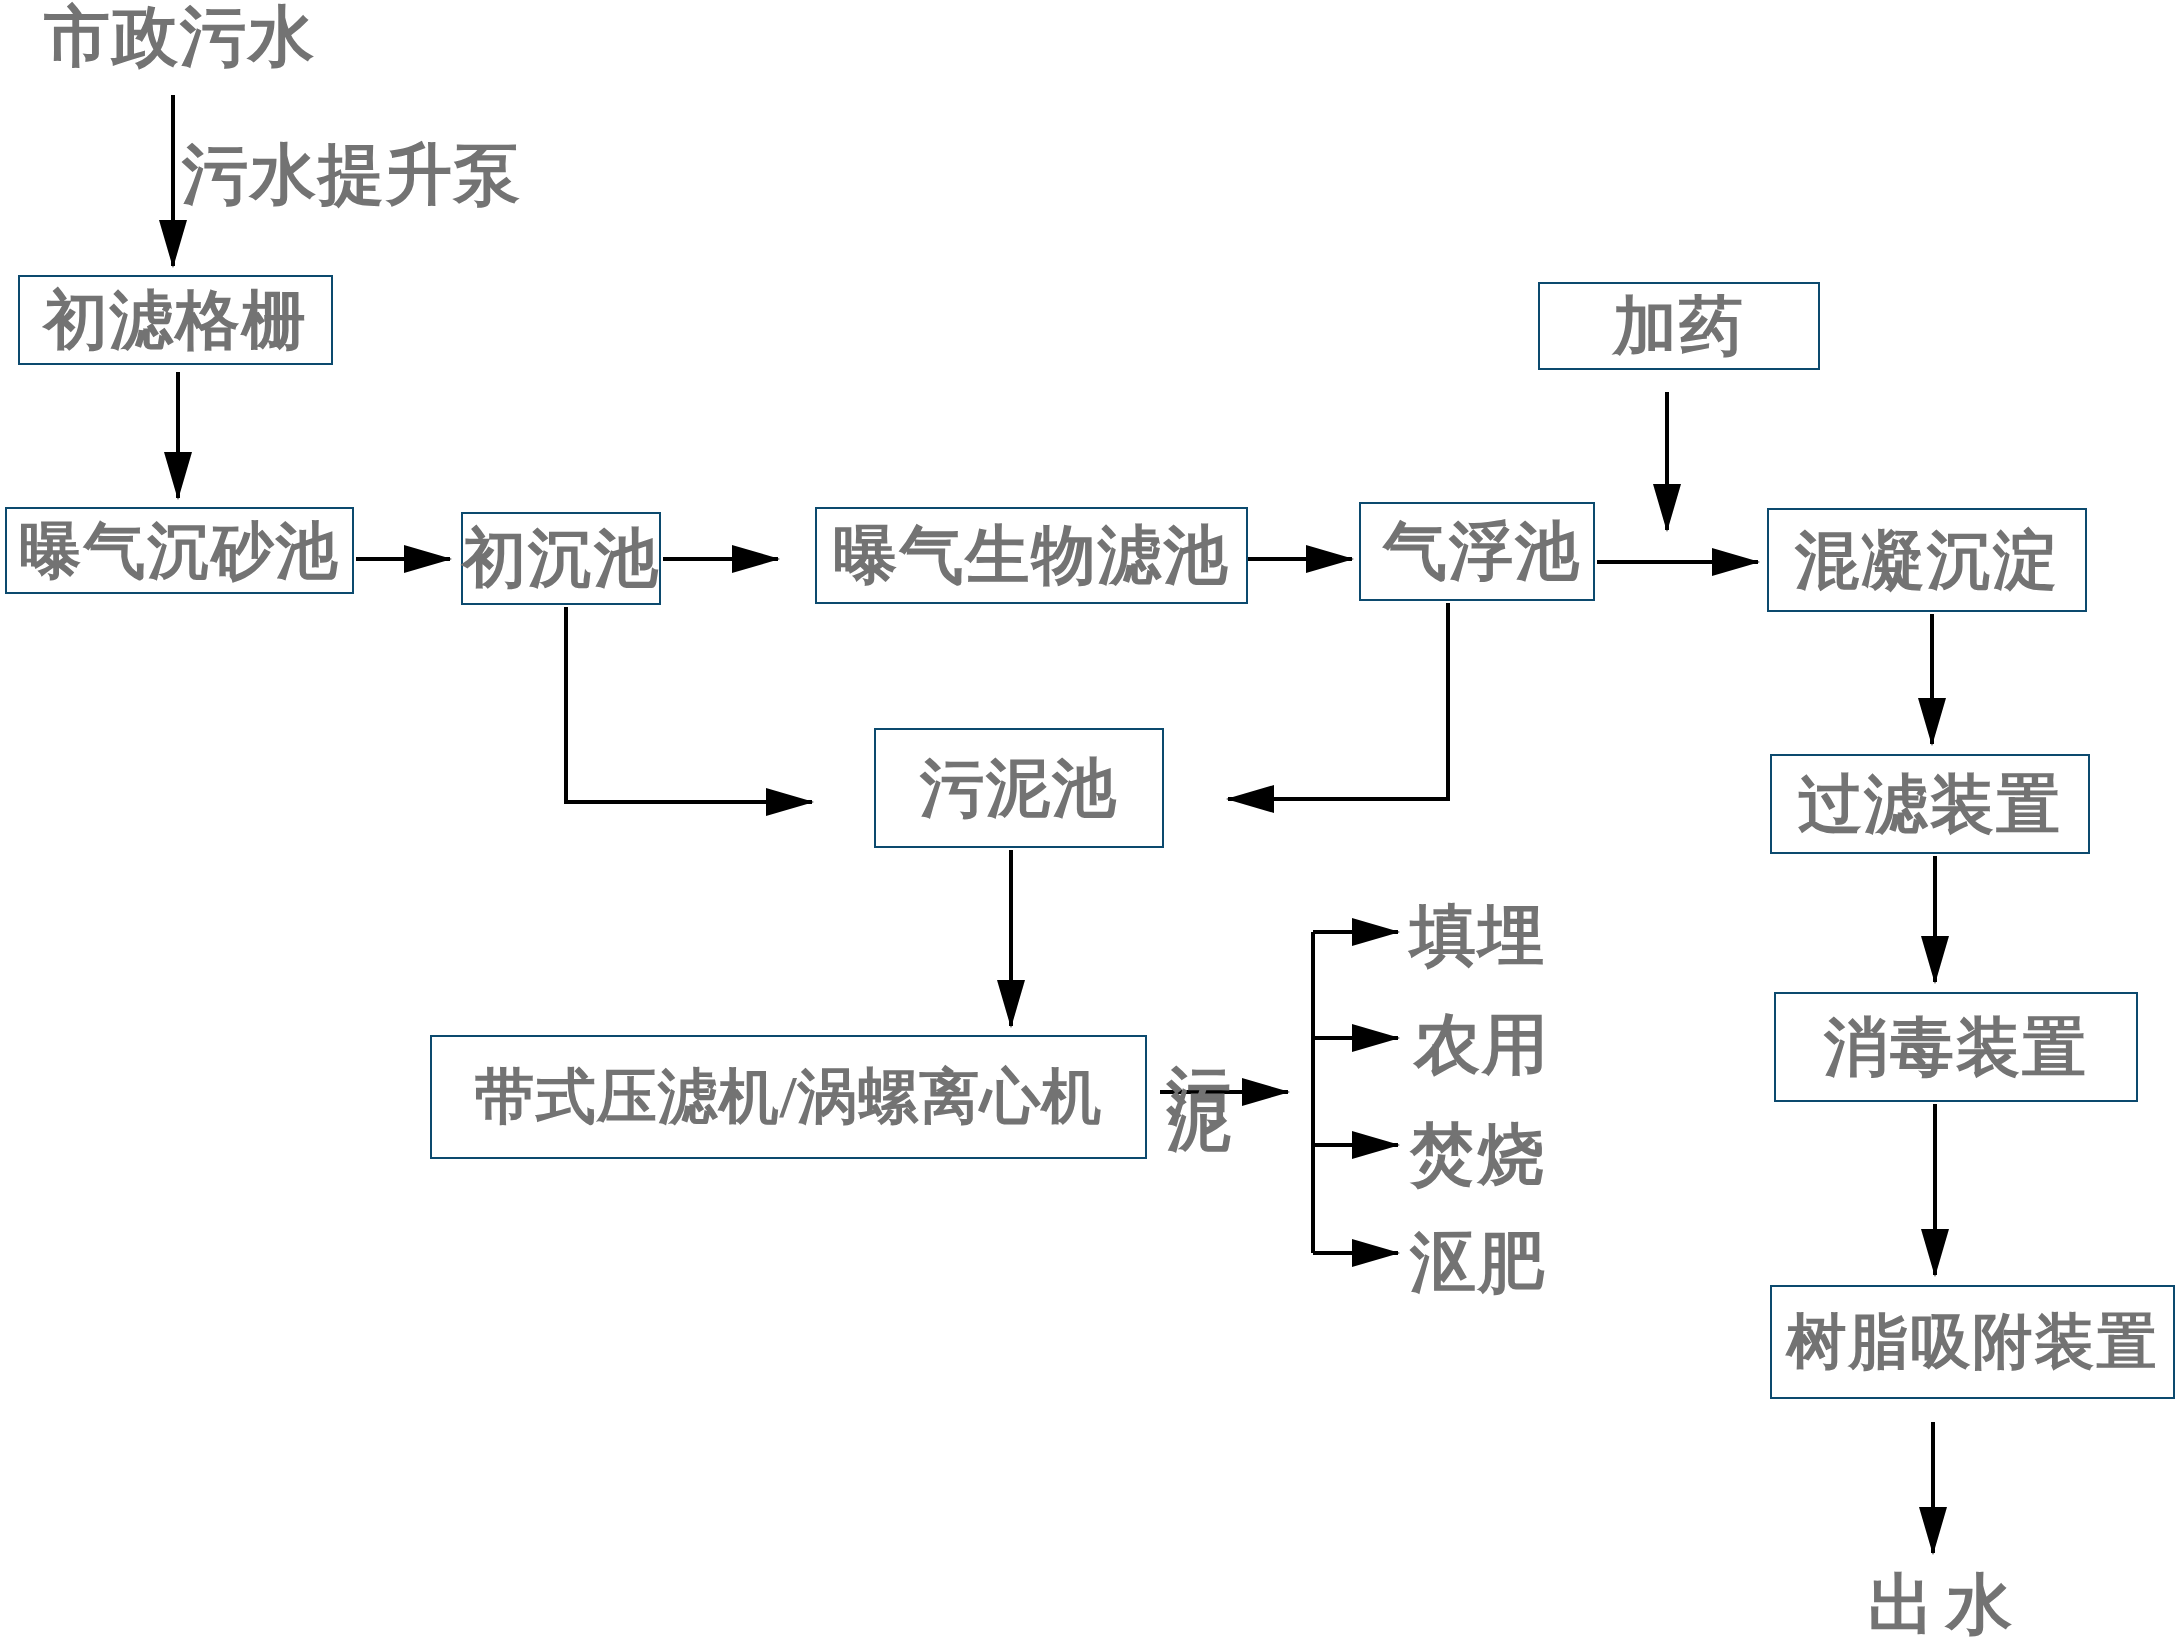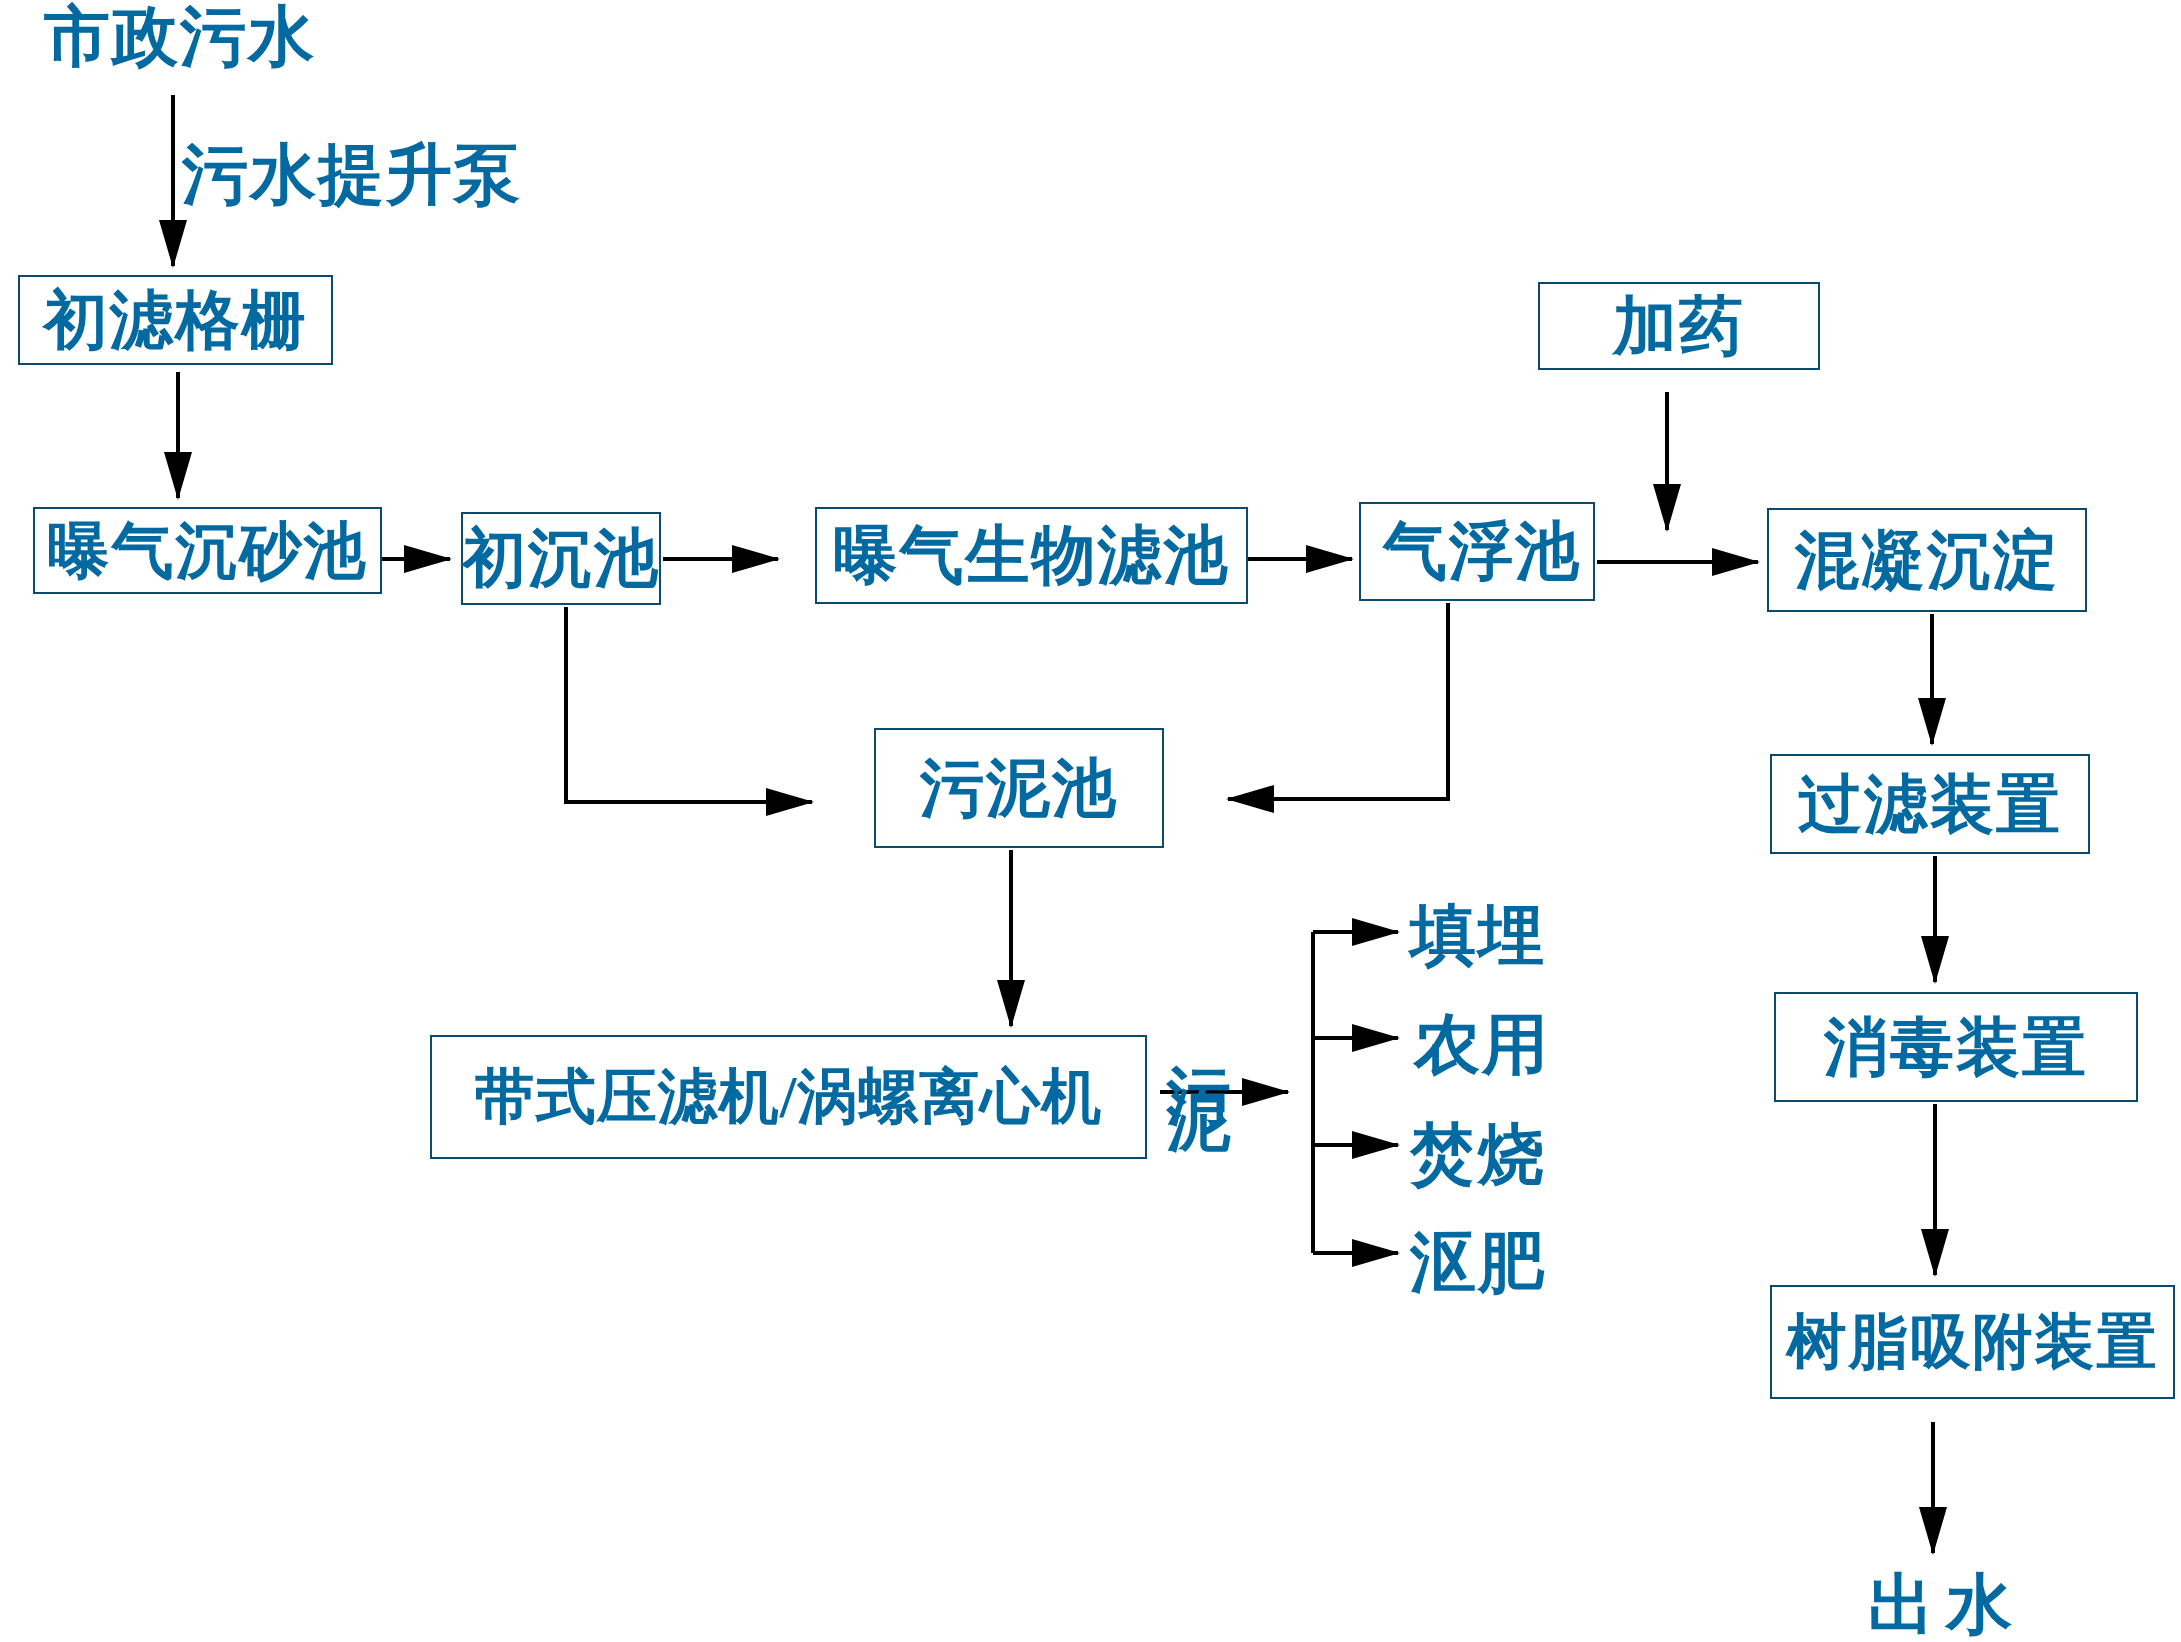--- a/index.html
+++ b/index.html
@@ -34,21 +34,21 @@
     z-index:2;
   }
   .lbl-vert{
     writing-mode:vertical-rl;
     text-orientation:upright;
     letter-spacing:26px;
     font-size:64px;
   }
   
   .b-screen      {left:18px;  top:275px;  width:315px; height:90px;}
-  .b-grit        {left:5px;   top:507px;  width:349px; height:87px; font-size:62px;margin-left:28px;}
+  .b-grit        {left:5px;   top:507px;  width:349px; height:87px; font-size:62px;}
   .b-primary     {left:461px; top:512px;  width:200px; height:93px;}
   .b-baf         {left:787px; top:507px;  width:433px; height:97px;margin-left:28px;}
   .b-flotation   {left:1359px;top:502px;  width:236px; height:99px;padding-left:10px;}
   .b-dosing      {left:1538px;top:282px;  width:282px; height:88px;}
   .b-coagulation {left:1767px;top:508px;  width:320px; height:104px;}
   .b-filtration  {left:1770px;top:754px;  width:320px; height:100px;}
   .b-disinfection{left:1774px;top:992px;  width:364px; height:110px;}
   .b-resin       {left:1770px;top:1285px; width:405px; height:114px; font-size:60px;}
   .b-sludgetank  {left:874px; top:728px;  width:290px; height:120px;}
   .b-dewatering  {left:430px; top:1035px; width:717px; height:124px; font-size:60px; letter-spacing:1px;}
@@ -57,21 +57,21 @@
   .t-sludge  {left:1166px;top:1014px; height:170px;}
   .t-landfill{left:1410px;top:903px;}
   .t-agri    {left:1414px;top:1012px;}
   .t-incin   {left:1410px;top:1122px;}
   .t-compost {left:1410px;top:1230px;}
   .t-effluent{left:1868px;top:1572px; letter-spacing:12px;}
 </style>
 </head>
 <body>
 
-<div class="stage" style="background: rgb(255, 255, 255); color: #0369a1;">
+<div class="stage" style="background: rgb(255, 255, 255); color: #737373;">
 
   <svg class="wires" viewBox="0 0 2181 1642" xmlns="http://www.w3.org/2000/svg">
     <defs>
       <marker id="ah" markerWidth="12" markerHeight="7" refX="11.5" refY="3.5" orient="auto">
         <path d="M0,0 L12,3.5 L0,7 Z" fill="#000"></path>
       </marker>
     </defs>
     <g stroke="#000" stroke-width="4" fill="none">
       <path d="M173,95 L173,266" marker-end="url(#ah)"></path>
       <path d="M178,372 L178,498" marker-end="url(#ah)"></path>

